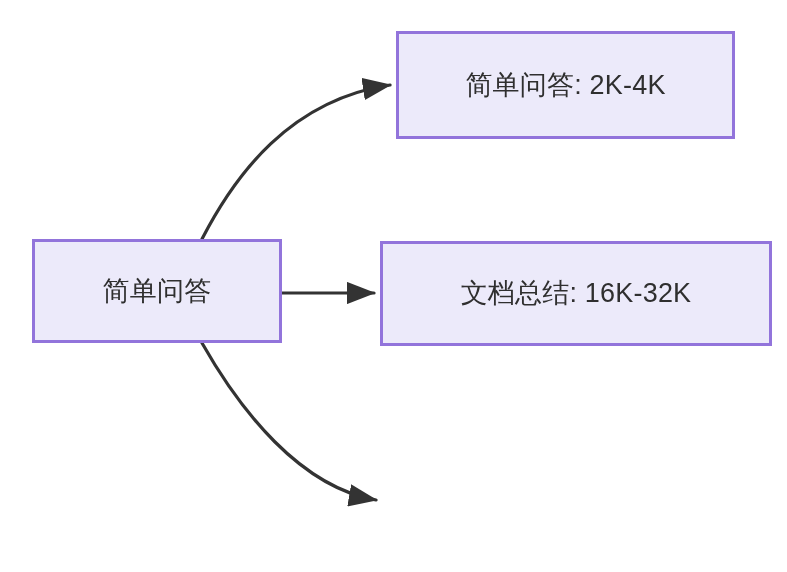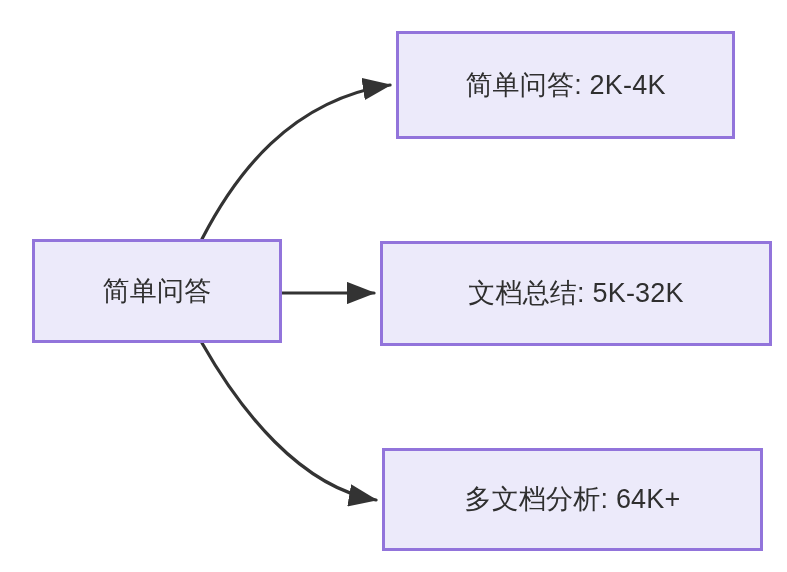--- a/index.html
+++ b/index.html
@@ -88,20 +88,17 @@
 
   <div class="node" id="node-source">
     <span class="node-label">简单问答</span>
   </div>
 
   <div class="node" id="node-simple-qa">
     <span class="node-label">简单问答: 2K-4K</span>
   </div>
 
   <div class="node" id="node-doc-summary">
-    <span class="node-label">文档总结: 5K-32K</span>
+    <span class="node-label">文档总结: 16K-32K</span>
   </div>
 
-  <div class="node" id="node-multi-doc">
-    <span class="node-label">多文档分析: 64K+</span>
-  </div>
 
 </div>
 
 </body></html>

